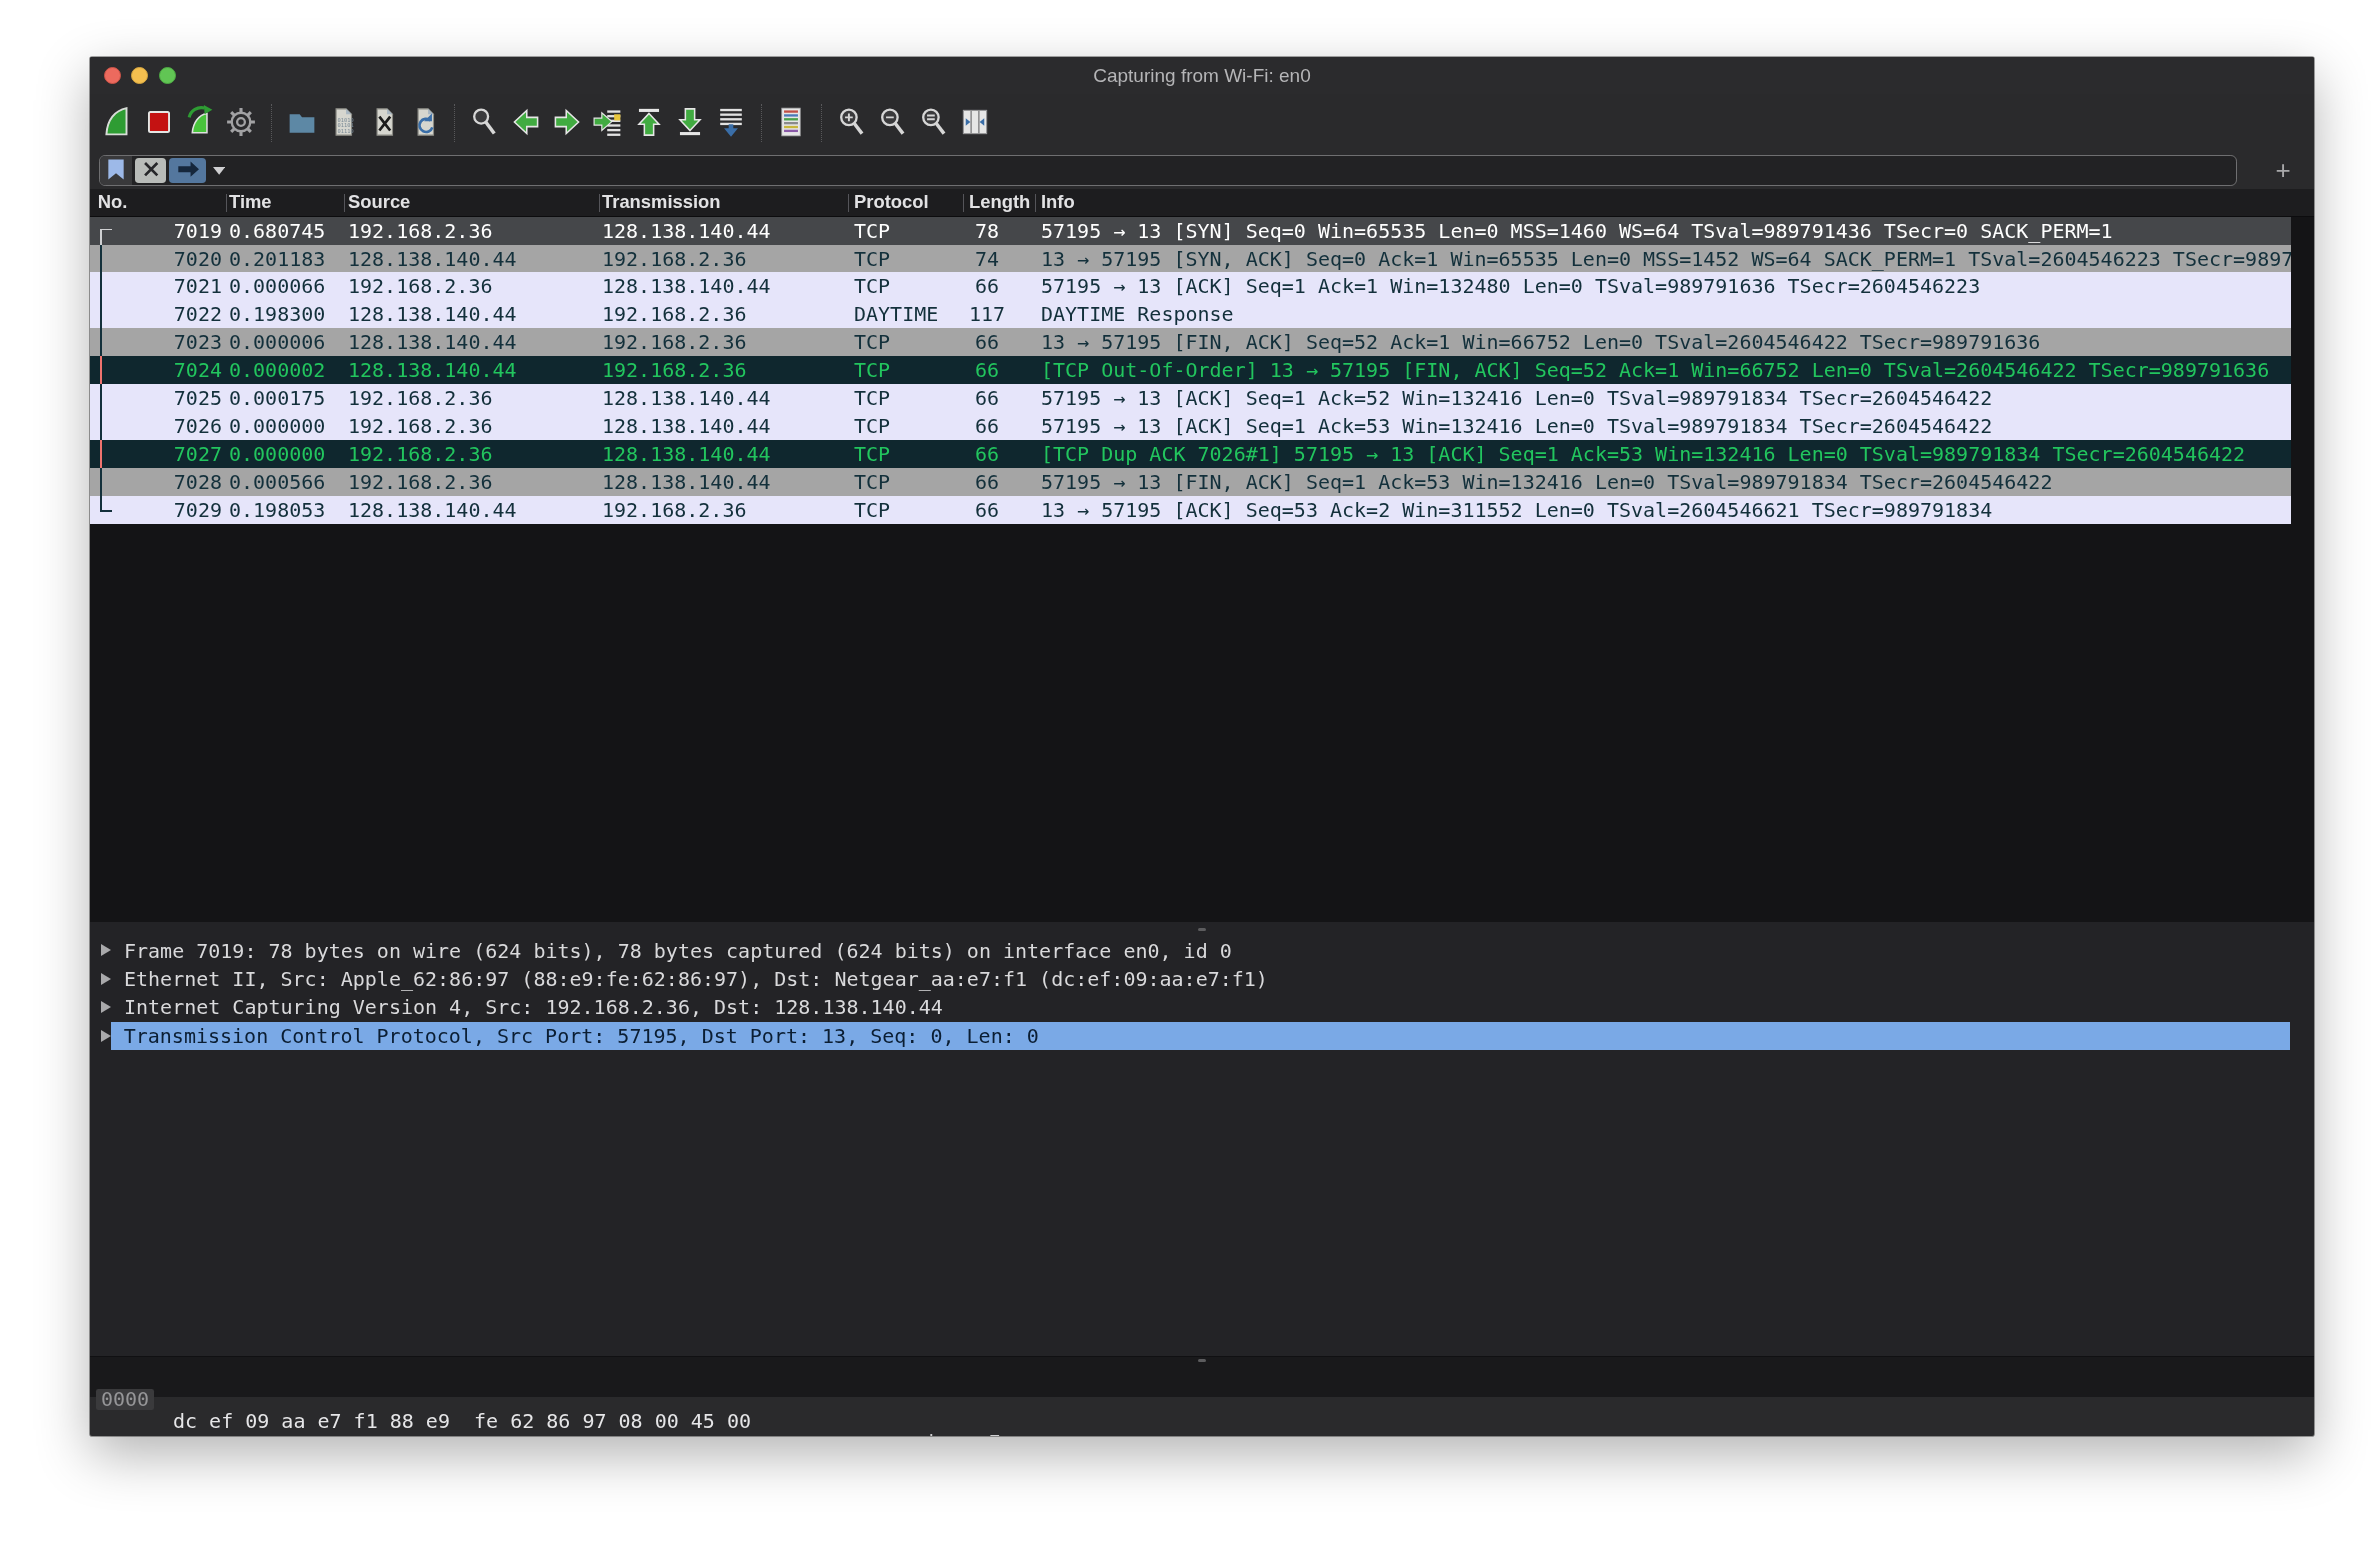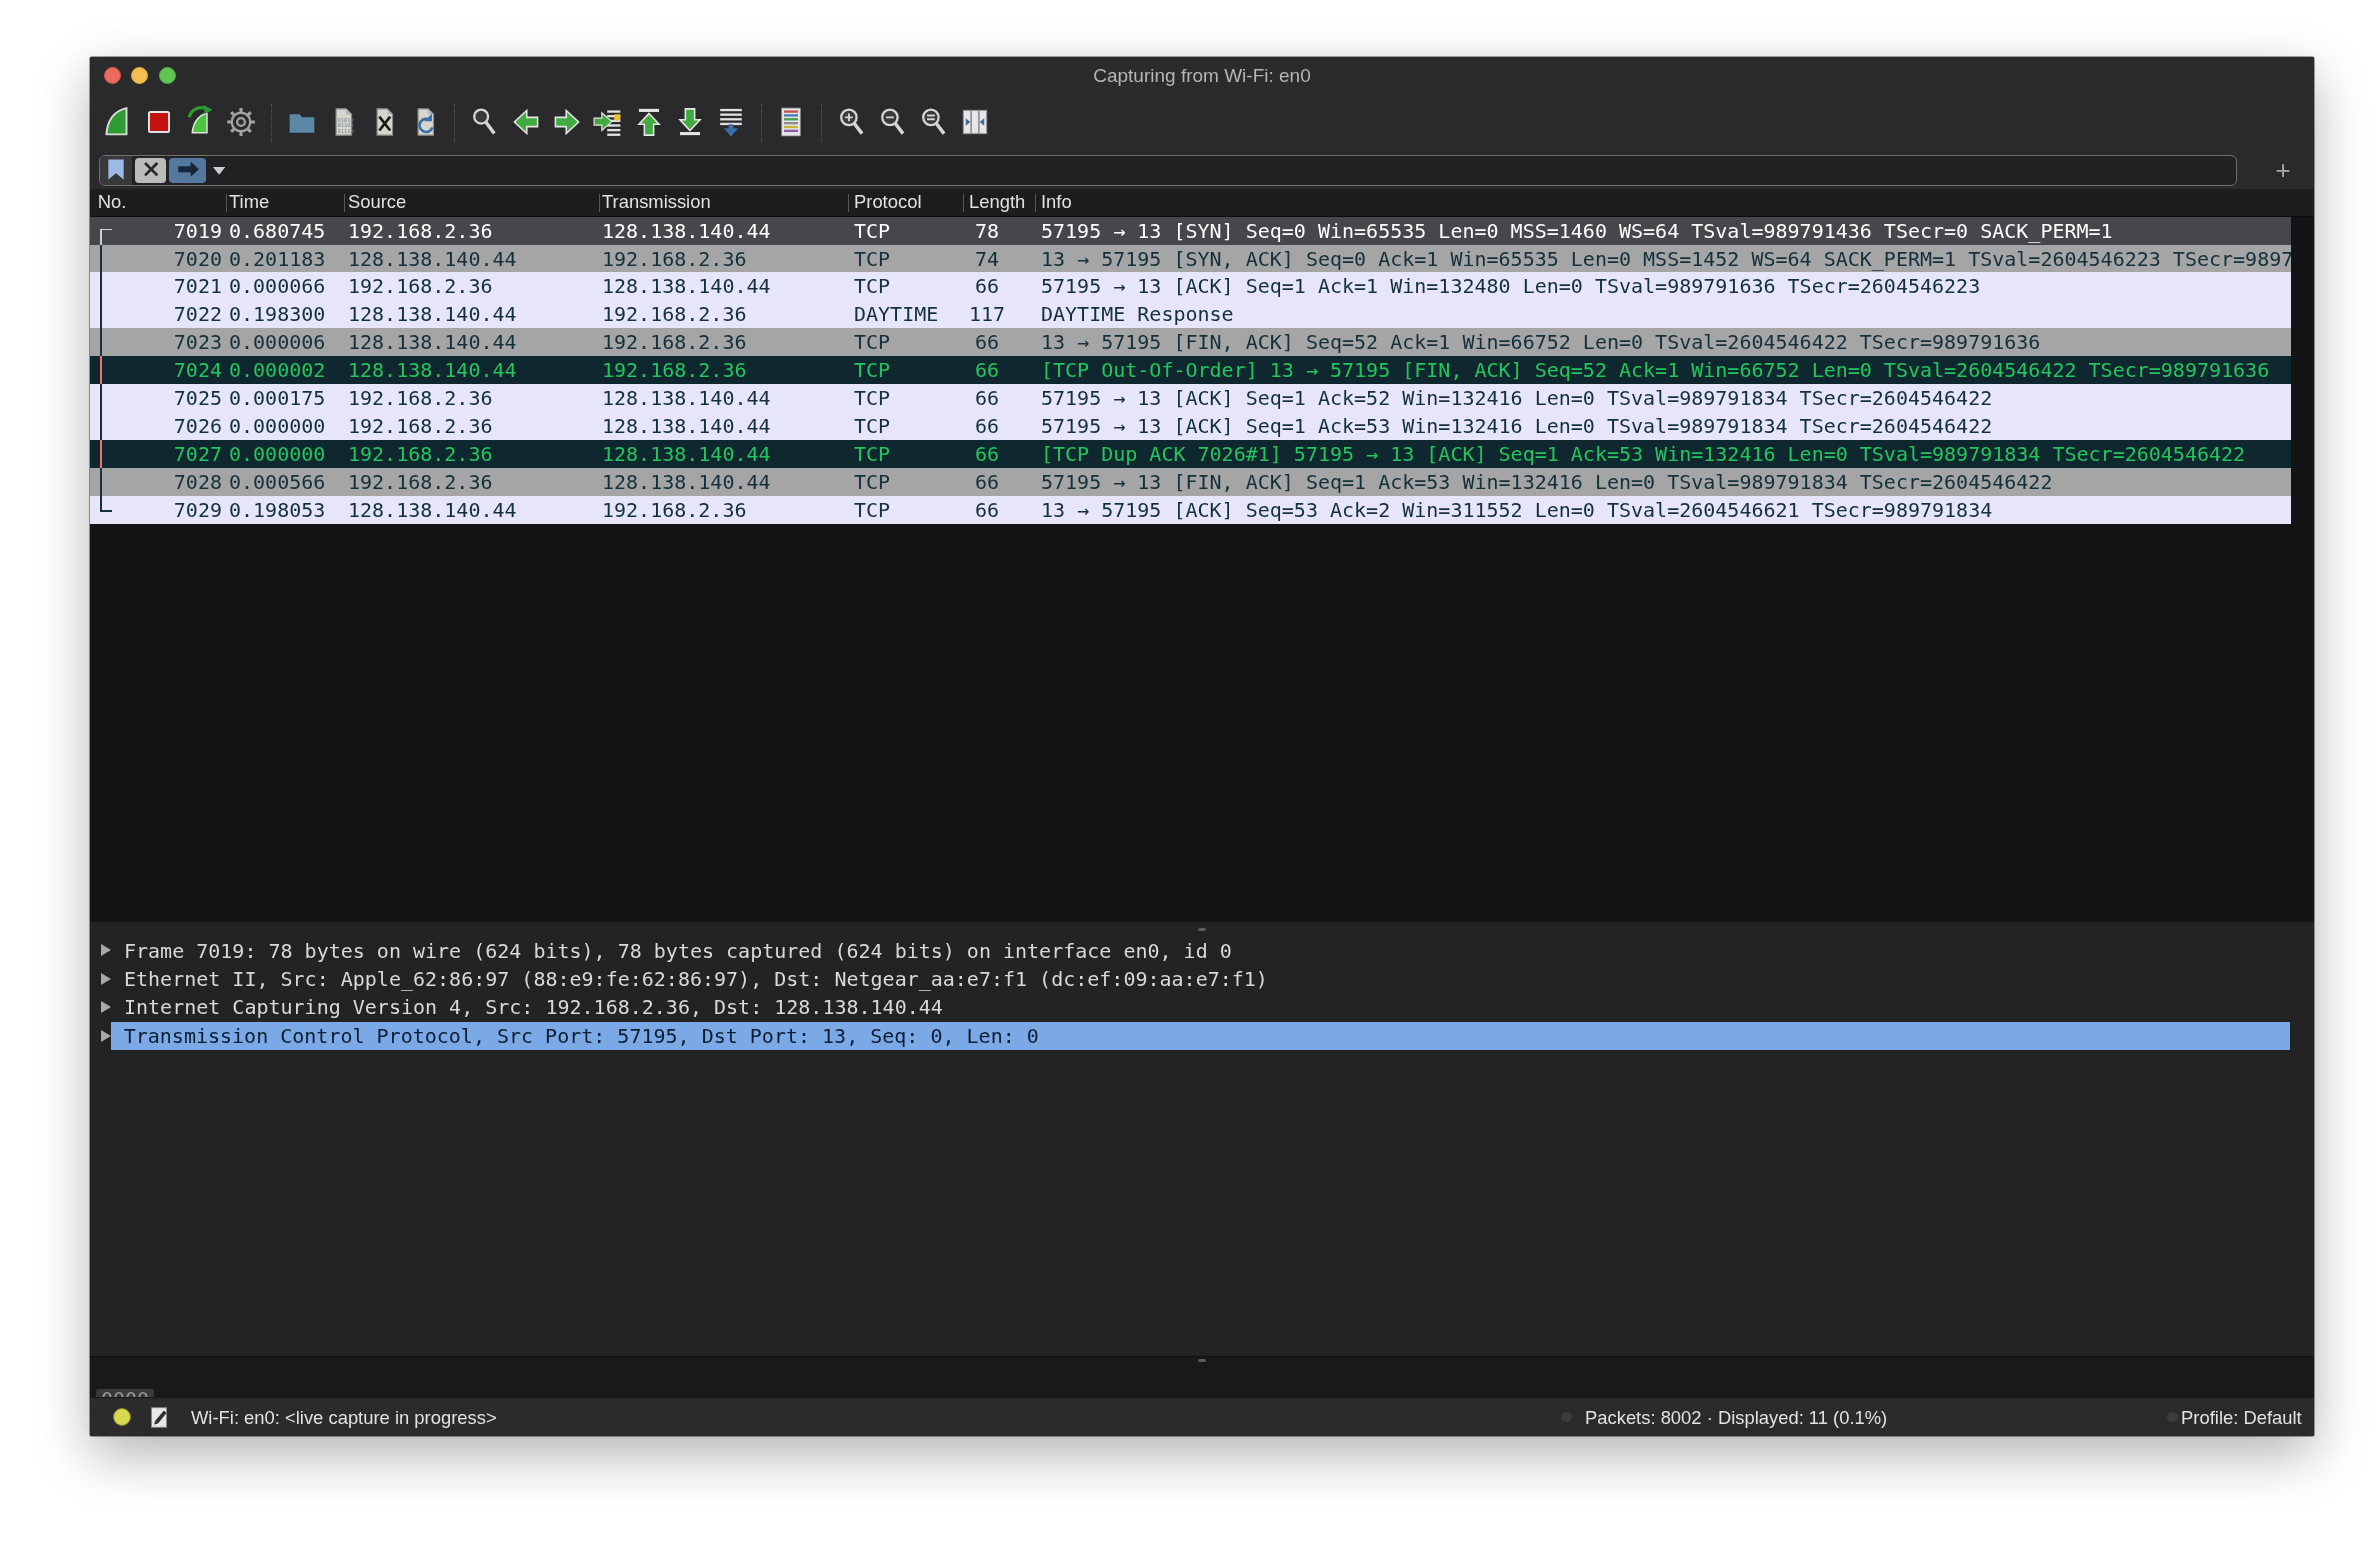--- a/index.html
+++ b/index.html
@@ -37,21 +37,21 @@
             display:flex; align-items:center; justify-content:center; }
   .fapply { width:37px; margin:2.3px 1.5px; background:#54779e; border-radius:3.8px;
             display:flex; align-items:center; justify-content:center; }
   .fcaret { width:23px; display:flex; align-items:center; justify-content:center; }
   .fadd { position:absolute; right:13.8px; top:3.1px; width:34px; height:31px; color:#a8a8aa;
           font-size:26px; line-height:31px; text-align:center; }
 
   
   .packetlist { position:absolute; top:132px; left:0; right:0; height:733px; background:#141416; }
   .pkheader { position:absolute; top:0; left:0; right:0; height:27.6px; background:#1d1d1f;
-              border-bottom:0.8px solid #0c0c0e; color:#e2e2e4; font-size:18.4px; }
+              border-bottom:0.8px solid #0c0c0e; color:#e2e2e4; font-size:18.4px;font-weight:bold; }
   .pkh-cell { position:absolute; top:0; height:27.6px; line-height:26px; overflow:hidden; white-space:nowrap; }
   .pkh-sep { position:absolute; top:4.6px; height:18.4px; width:0.8px; background:#55555a; }
   .row { position:absolute; left:0; width:2201px; height:28px; line-height:28px;
          font-family:"DejaVu Sans Mono", monospace; font-size:20px; white-space:pre; }
   .r-light    { background:#e6e5fa; color:#13303b; }
   .r-gray     { background:#a5a5a5; color:#13303b; }
   .r-selected { background:#45474a; color:#ffffff; }
   .r-bad      { background:#0f272e; color:#22c55e; }
   .cell { position:absolute; top:0; height:28px; overflow:hidden; }
   .c-no    { left:0px;    width:132px; text-align:right; }
@@ -360,30 +360,15 @@
 
   <div class="bytespane">
     <div class="grip" style="top:2.3px"></div>
     <div class="hexrow">
       <span class="hx-off">0000</span>
       <span class="hx-hex">dc ef 09 aa e7 f1 88 e9  fe 62 86 97 08 00 45 00</span>
       <span class="hx-asc">········ ·b····E·</span>
     </div>
   </div>
 
-  <div class="statusbar">
-    <div class="st-expert"></div>
-    <div class="st-note">
-      <svg width="23" height="23" viewBox="0 0 26 26">
-          <rect x="4" y="2" width="17" height="22" fill="#e8e8e8" stroke="#8a8a8c" stroke-width="1"></rect>
-          <path d="M8 17 L18 5 L21 8 L11 20 Z" fill="#2e2e30"></path>
-          <path d="M8 17 l3 3 -4 1 Z" fill="#2e2e30"></path>
-        </svg>
-    </div>
-    <div class="st-iface">Wi-Fi: en0: &lt;live capture in progress&gt;</div>
-    <div class="st-dot" style="left:1471px"></div>
-    <div class="st-packets">Packets: 8002 · Displayed: 11 (0.1%)</div>
-    <div class="st-dot" style="left:2077px"></div>
-    <div class="st-profile">Profile: Default</div>
-  </div>
 
 </div>
 
 
 </body></html>

